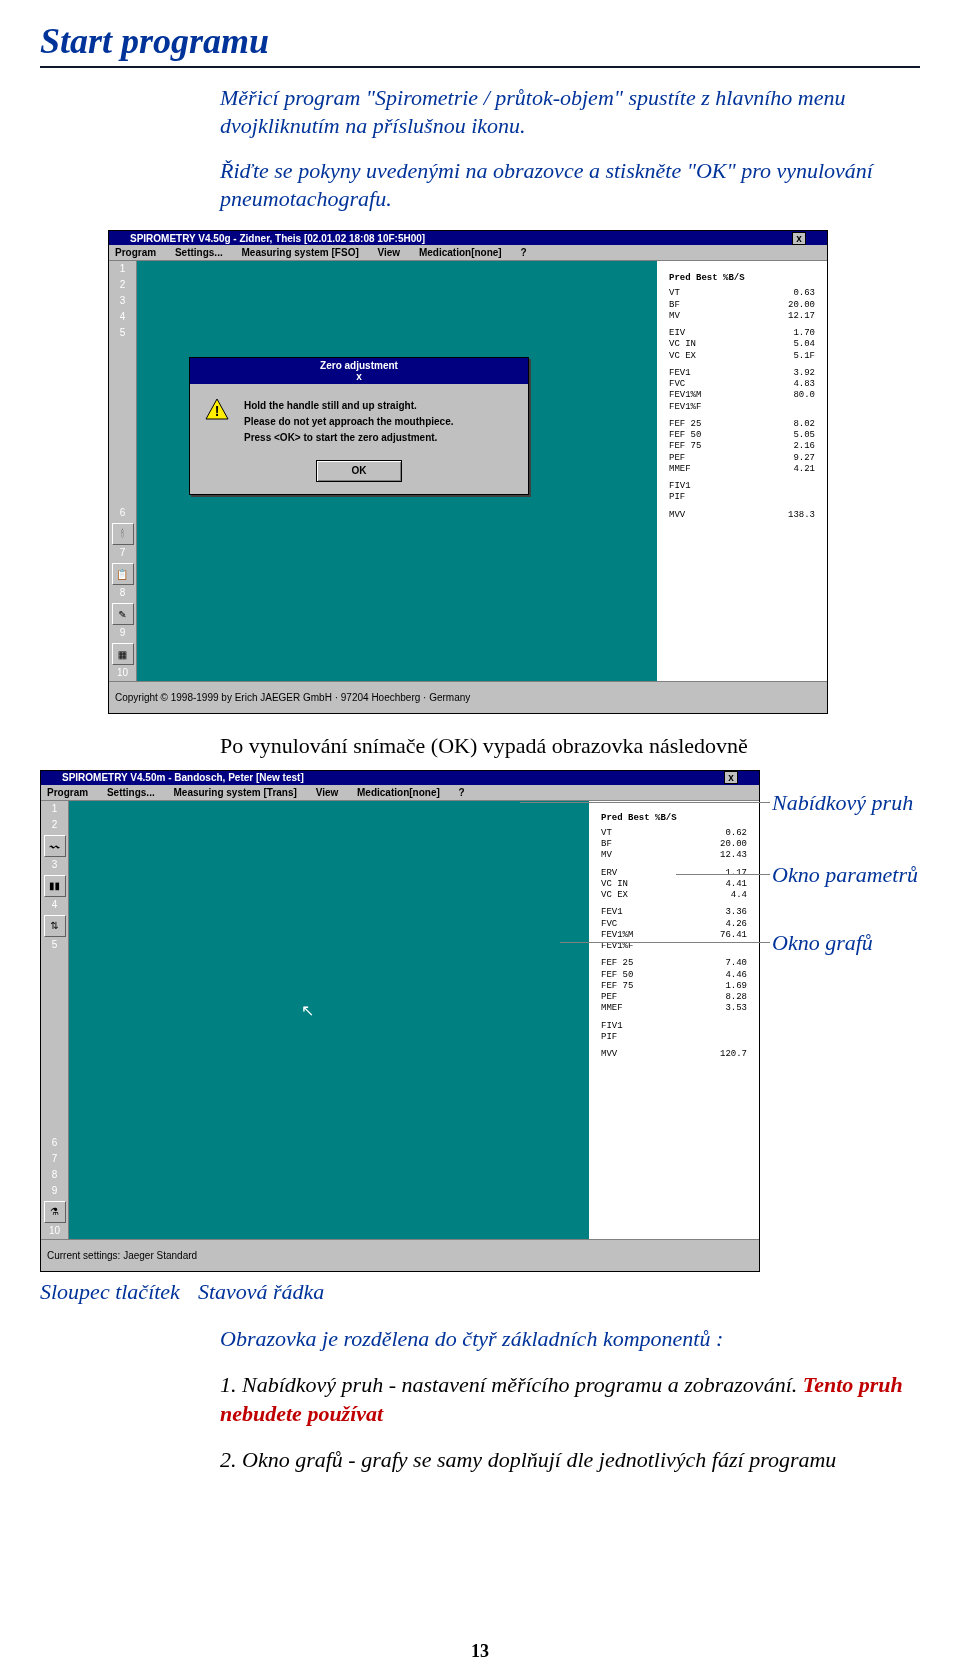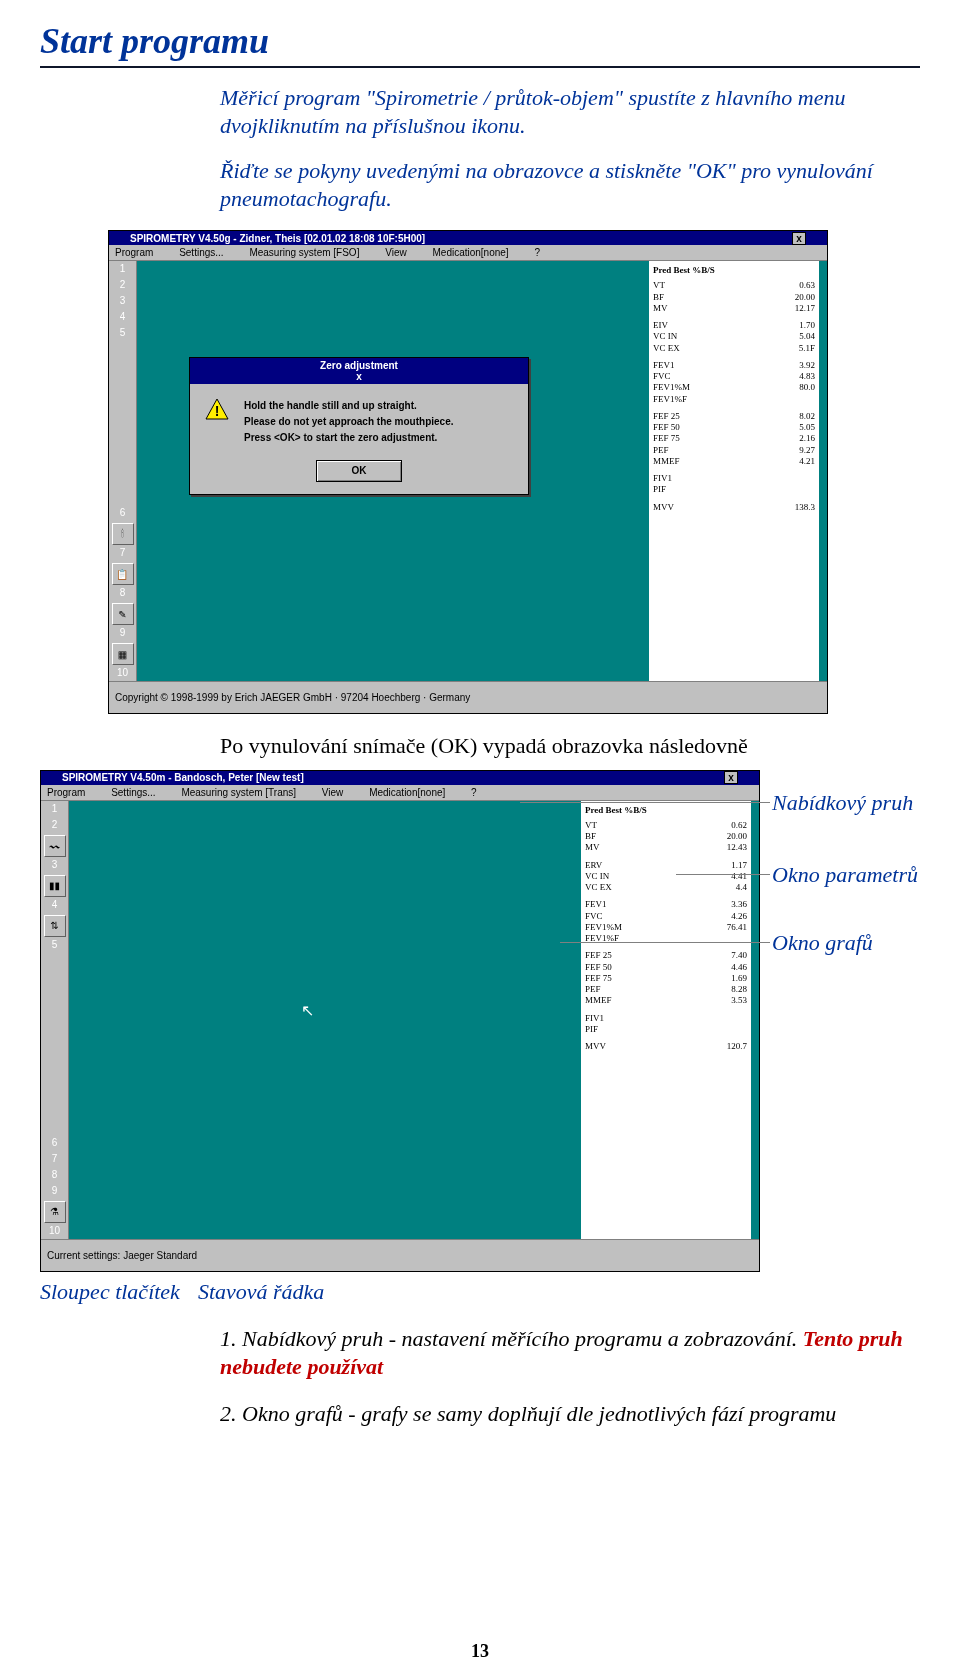--- a/index.html
+++ b/index.html
@@ -56,44 +56,44 @@
   .titlebar .close {
     width: 14px; height: 13px; background:#c0c0c0; color:#000;
     border:1px solid #000; text-align:center; line-height:11px; font-size:10px;
   }
   .menubar {
     background: #c0c0c0;
     padding: 2px 6px;
     border-bottom: 1px solid #808080;
     font-size: 10px;
   }
-  .menubar span { margin-right: 23px; }
+  .menubar span { margin-right: 16px; font-weight: bold; }
   .app-body {
     display: flex;
     background: #008080;
     height: 420px;
     position: relative;
   }
   .toolbar-left {
     width: 28px;
     background: #c0c0c0;
     border-right: 1px solid #808080;
     padding-top: 2px;
     display:flex; flex-direction:column; gap:2px; align-items:center;
   }
   .toolbar-left .btn {
     width:22px; height:22px; background:#c0c0c0;
     border:1px solid #fff; border-right-color:#606060; border-bottom-color:#606060;
     display:flex; align-items:center; justify-content:center; font-size:10px;
   }
   .toolbar-left .num { background:none; border:none; height:14px; color:#fff; font-size:10px; }
   .param-pane {
-    position:absolute; right:8px; top:0; bottom:0;
+    position:absolute; right:0; top:0; bottom:0;
     width: 170px; background:#fff;
-    padding:4px; font-size:9px; font-family: Liberation Serif, serif;
+    padding:12px; font-size:9px; font-family: Liberation Mono, monospace;
     line-height:1.25;
   }
   .param-pane .hdr { font-weight:bold; margin-bottom:4px; }
   .param-pane .row { display:flex; justify-content:space-between; }
   .param-pane .gap { height:6px; }
 
   .dialog {
     position:absolute; left:80px; top:96px;
     width:340px; background:#c0c0c0;
     border:1px solid #000; box-shadow: 2px 2px 0 #404040;
@@ -462,19 +462,20 @@
   <div class="annot" style="left:732px; top:160px;">Okno grafů</div>
   <div class="annot-line" style="left:520px; top:172px; width:210px;"></div>
 </div>
 
 <div class="below-shot2">
   <span>Sloupec tlačítek</span>
   <span>Stavová řádka</span>
 </div>
 
 <div class="body-text">
+  <p class="navy">Obrazovka je rozdělena do čtyř základních komponentů :</p>
   <p>
     <span class="black">1. Nabídkový pruh - nastavení měřícího programu a zobrazování. </span><span class="red">Tento pruh nebudete používat</span>
   </p>
   <p class="black">2. Okno grafů - grafy se samy doplňují dle jednotlivých fází programu</p>
 </div>
 
 <div class="pagenum">13</div>
 
 </body></html>

